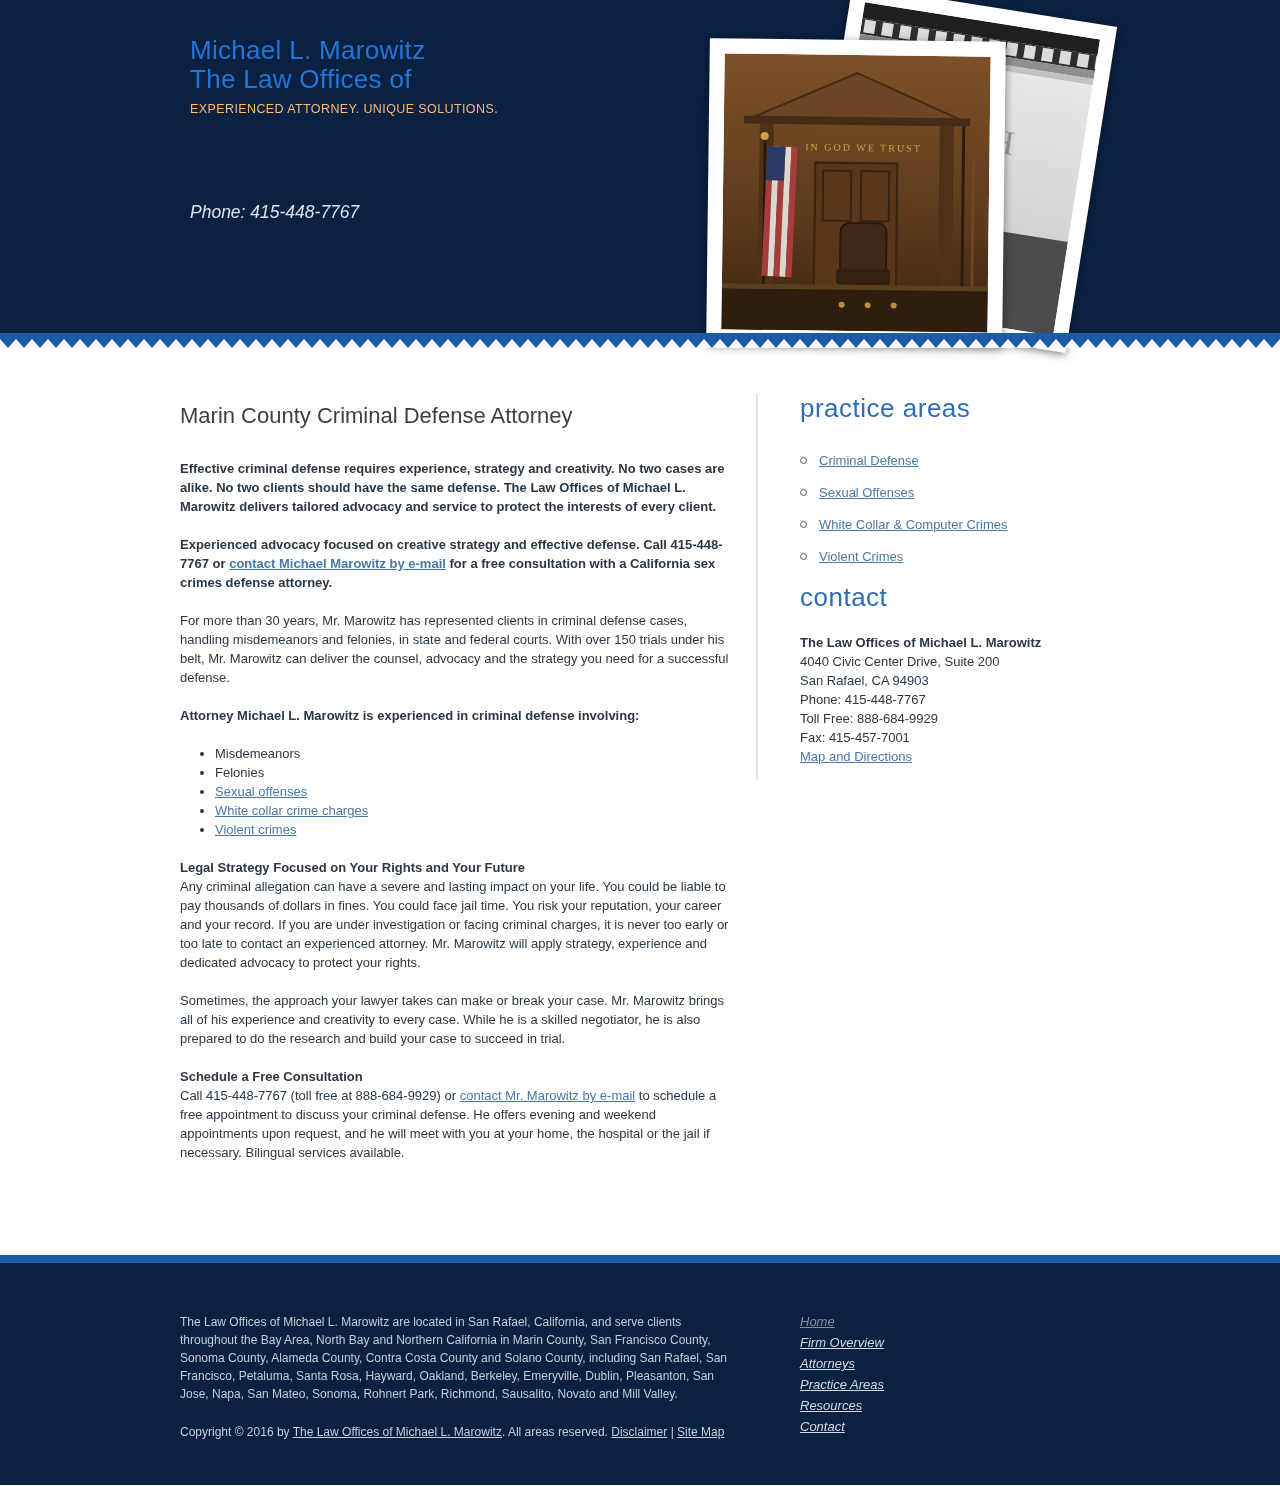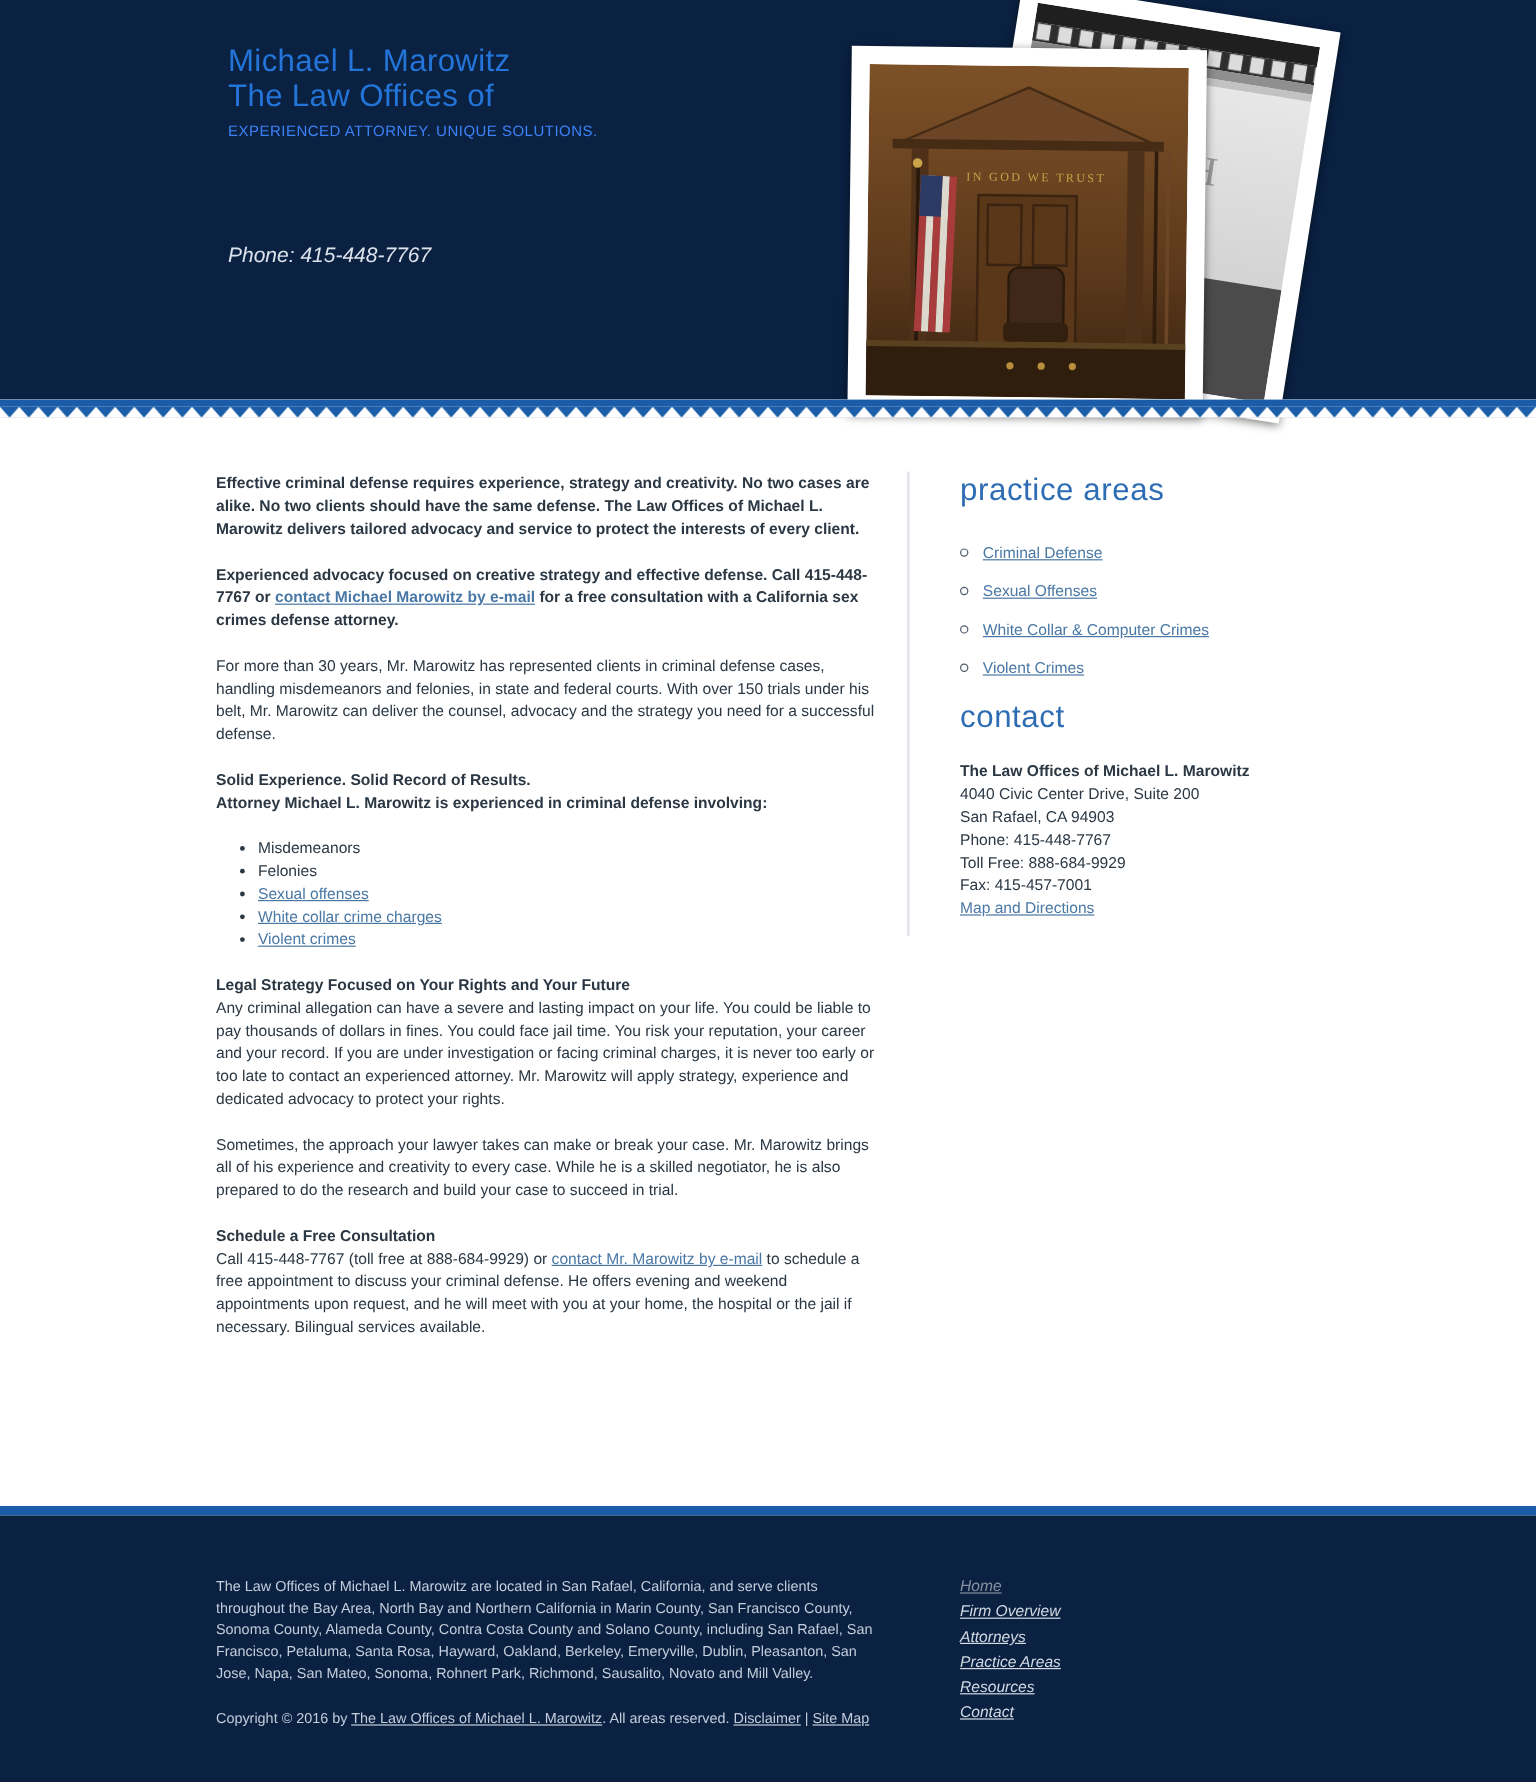--- a/index.html
+++ b/index.html
@@ -24,21 +24,21 @@
     font-size: 26px;
     line-height: 29px;
     color: #2375d9;
     font-weight: 400;
     letter-spacing: 0.3px;
   }
   .tagline {
     margin-top: 8px;
     font-size: 12.5px;
     letter-spacing: 0.4px;
-    color: #3b82f6;
+    color: #fdba74;
   }
   .phone-line {
     margin-top: 86px;
     padding-left: 10px;
     font-style: italic;
     font-size: 17.5px;
     color: #dde3ec;
   }
   .photo {
     position: absolute;
@@ -241,28 +241,28 @@
         <path d="M0 0 H16 L8 9 Z" fill="#1a5ca8"></path>
       </pattern>
     </defs>
     <rect width="100%" height="9" fill="url(#zz)"></rect>
   </svg>
 </div>
 
 <main>
   <div class="container main-grid">
     <section class="content">
+      <h1 class="page-title">Marin County Criminal Defense Attorney</h1>
 
       <p class="lead">Effective criminal defense requires experience, strategy and creativity. No two cases are alike. No two clients should have the same defense. The Law Offices of Michael L. Marowitz delivers tailored advocacy and service to protect the interests of every client.</p>
 
       <p class="lead"><span>Experienced advocacy focused on creative strategy and effective defense. Call 415-448-7767 or </span><a>contact Michael Marowitz by e-mail</a><span> for a free consultation with a California sex crimes defense attorney.</span></p>
 
       <p>For more than 30 years, Mr. Marowitz has represented clients in criminal defense cases, handling misdemeanors and felonies, in state and federal courts. With over 150 trials under his belt, Mr. Marowitz can deliver the counsel, advocacy and the strategy you need for a successful defense.</p>
 
-      <p class="strong-head">Solid Experience. Solid Record of Results.</p>
 
       <p class="strong-head">Attorney Michael L. Marowitz is experienced in criminal defense involving:</p>
       <ul class="defense-list">
         <li><span>Misdemeanors</span></li>
         <li><span>Felonies</span></li>
         <li><a>Sexual offenses</a></li>
         <li><a>White collar crime charges</a></li>
         <li><a>Violent crimes</a></li>
       </ul>
 

